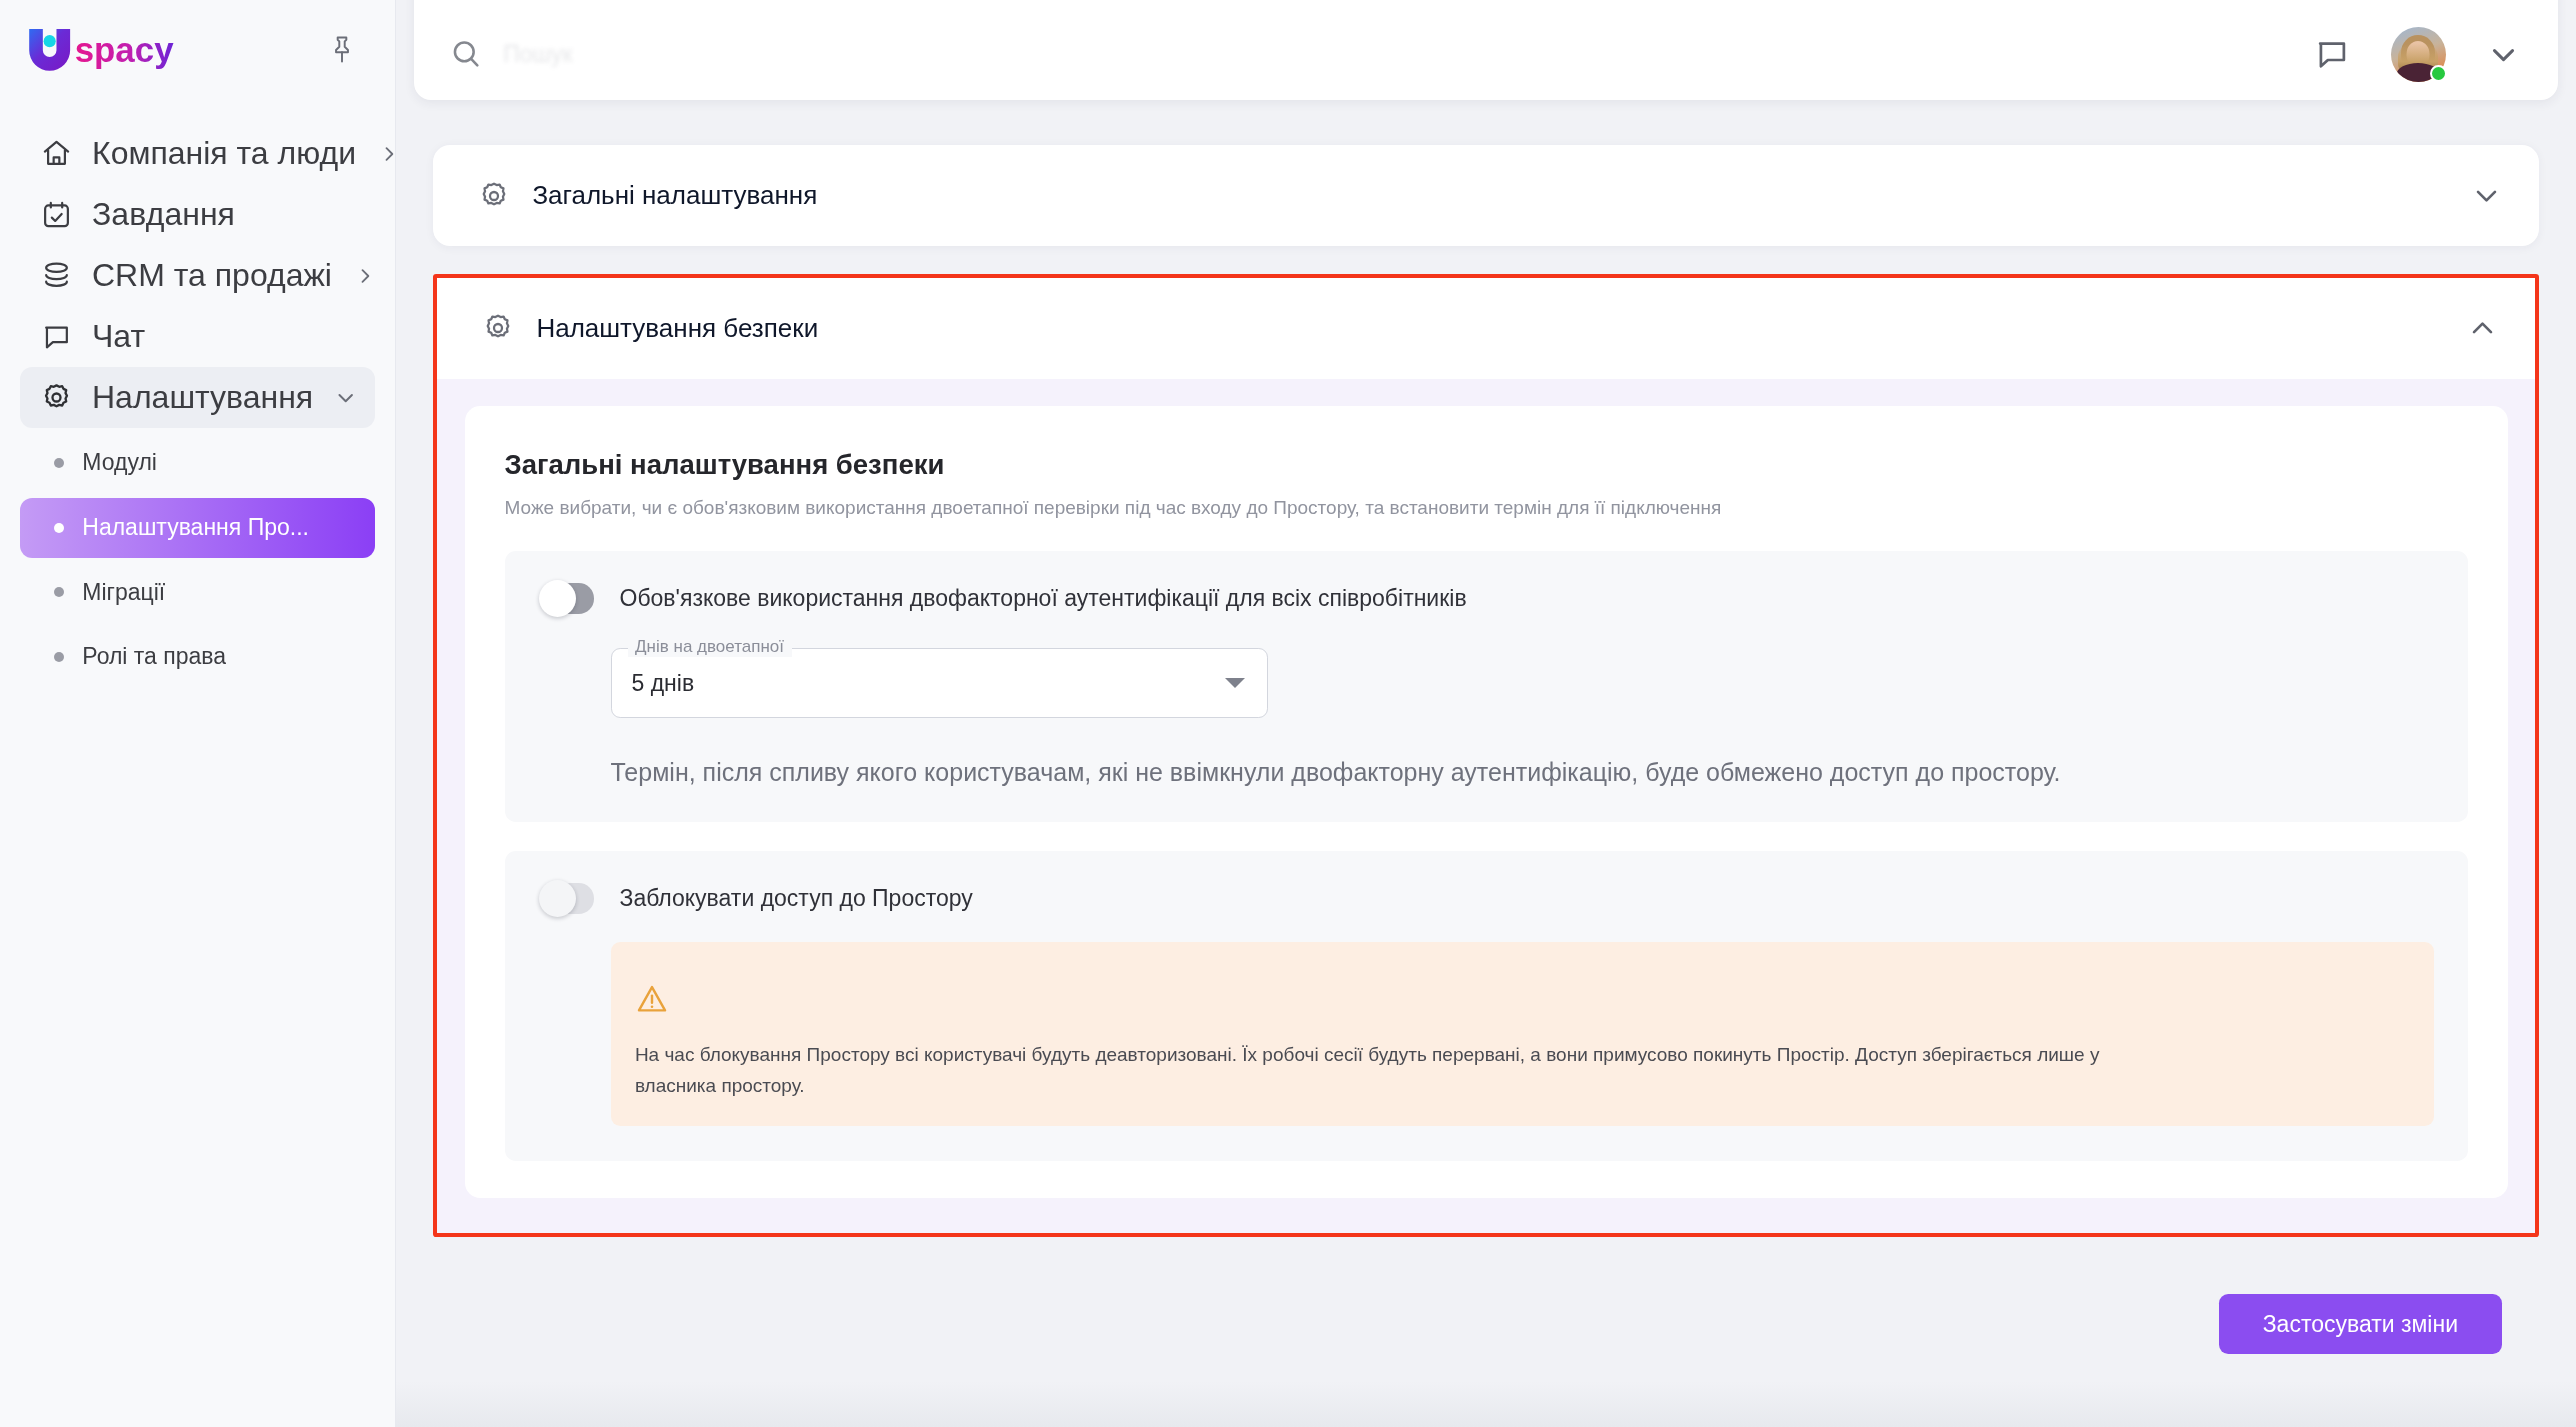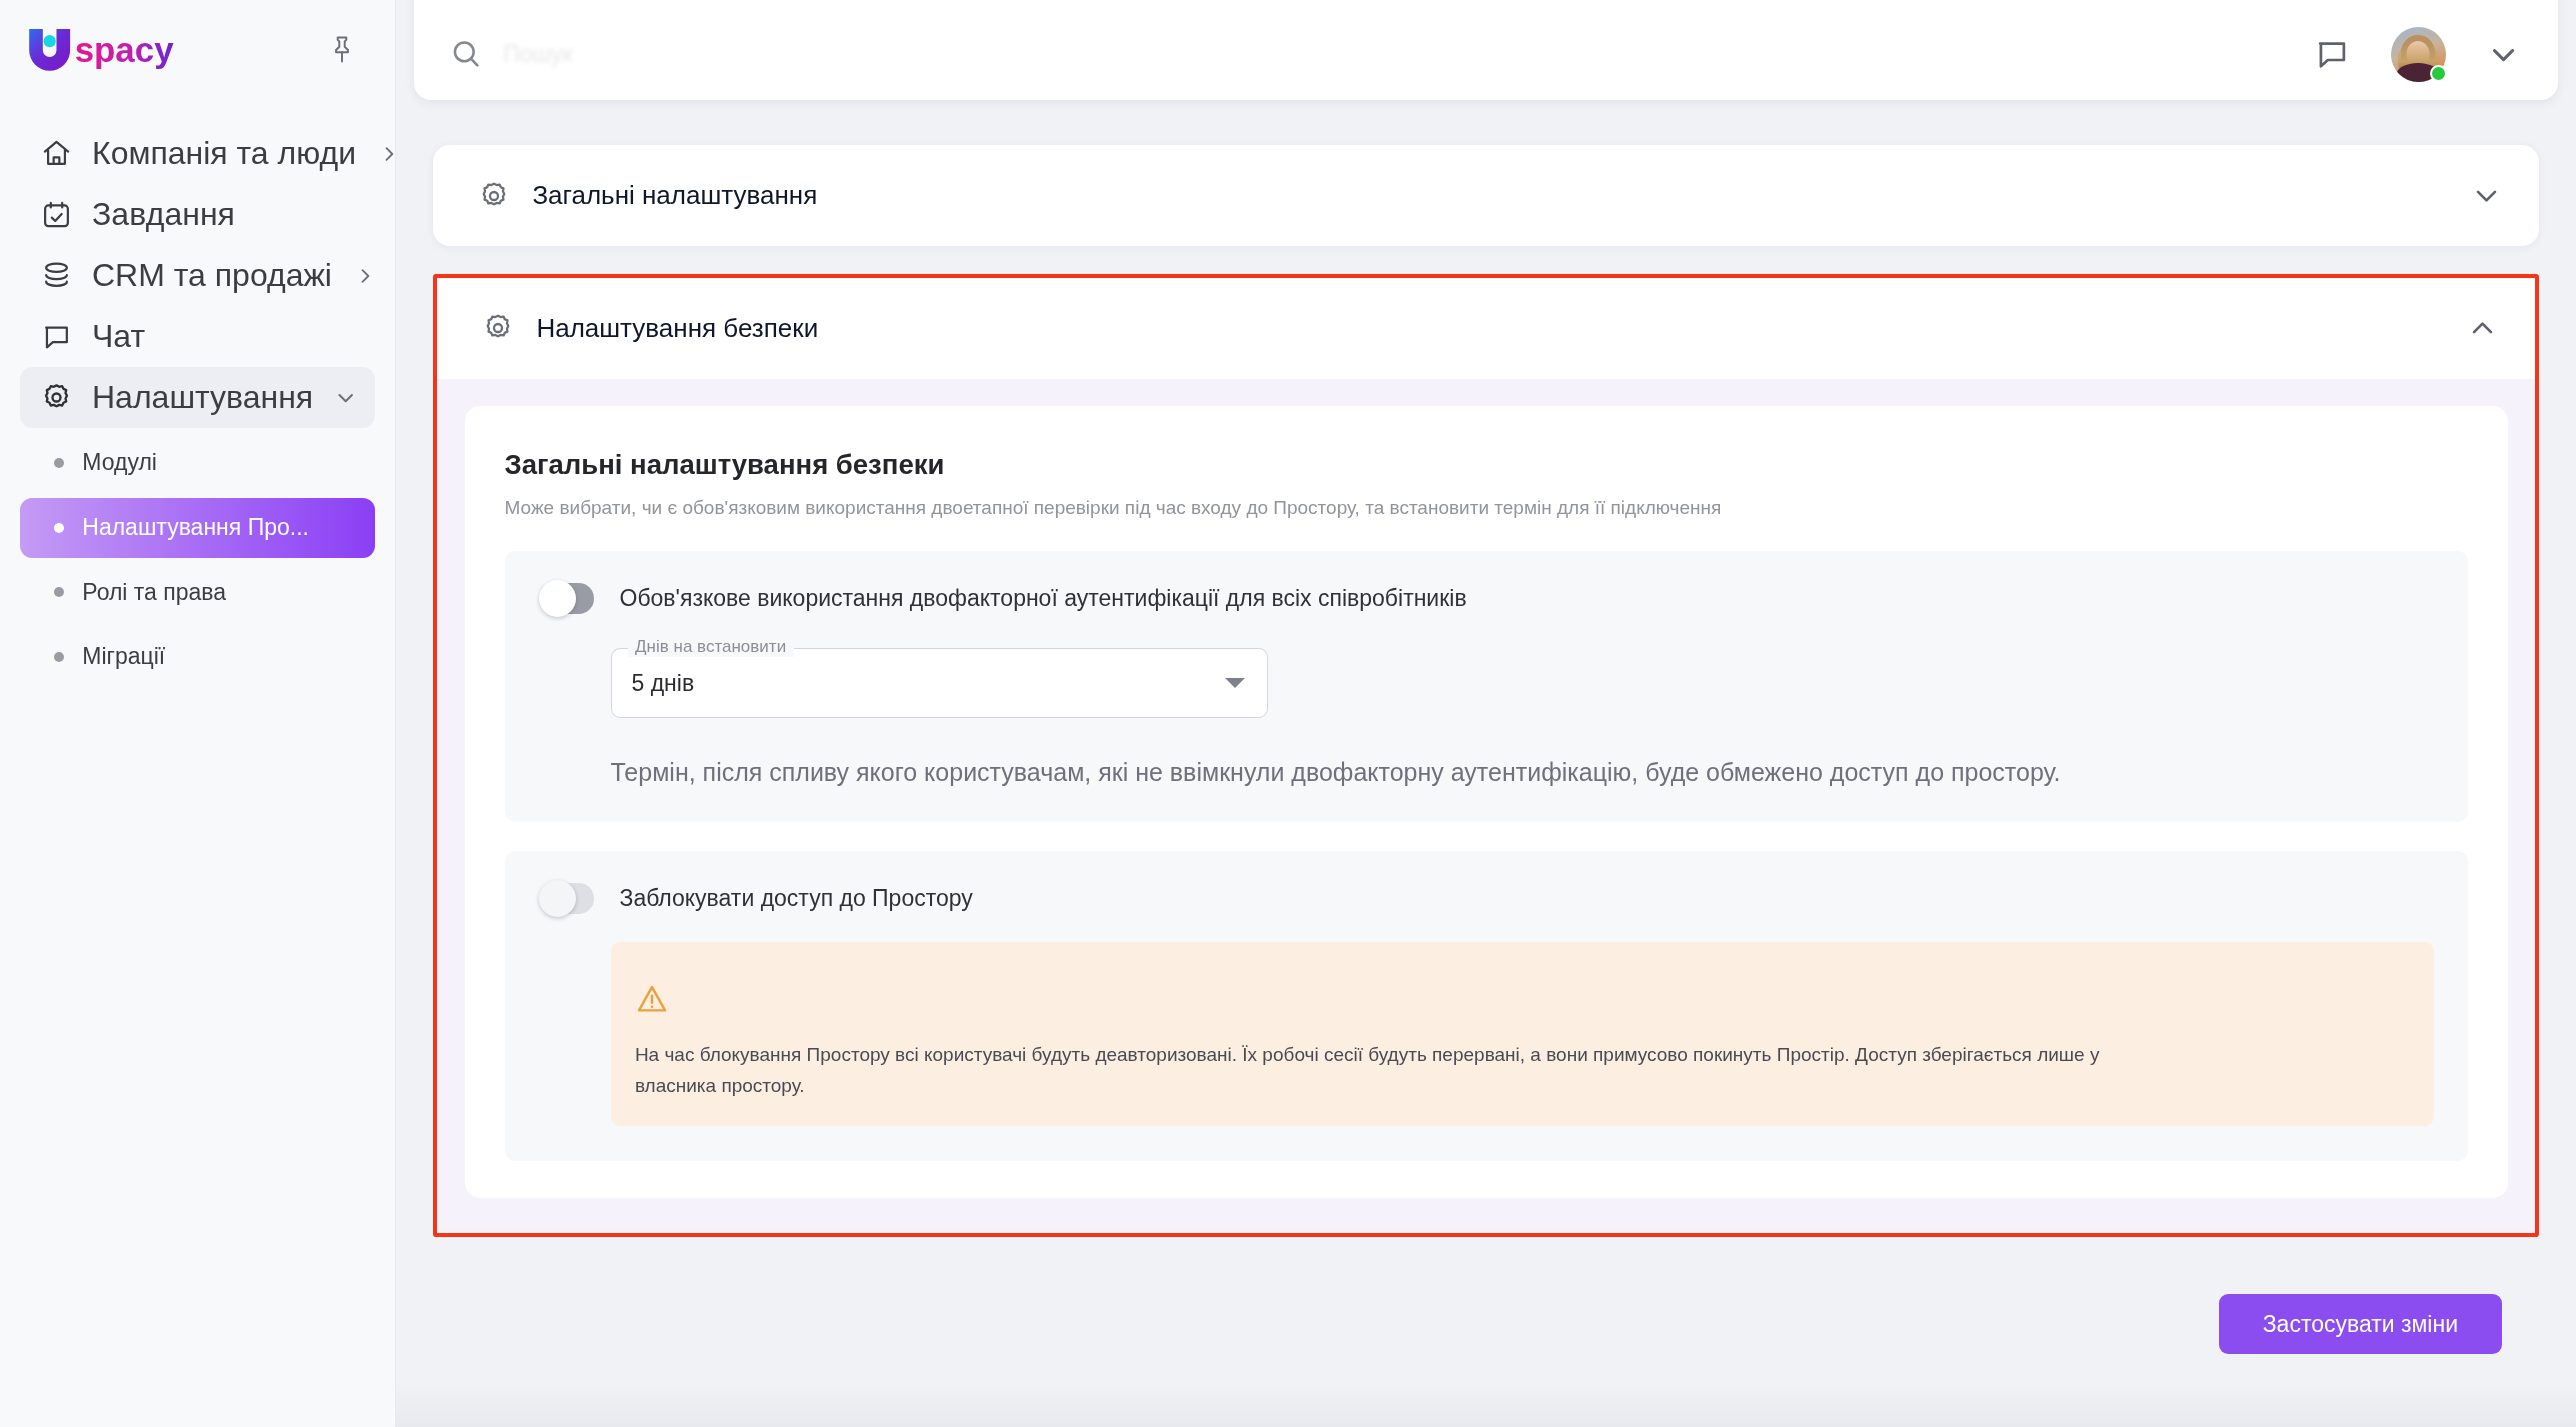--- a/index.html
+++ b/index.html
@@ -540,25 +540,25 @@
         <div class="subnav-item">
           <span class="bullet"></span>
           <span class="subnav-label">Модулі</span>
         </div>
         <div class="subnav-item selected">
           <span class="bullet"></span>
           <span class="subnav-label">Налаштування Про...</span>
         </div>
         <div class="subnav-item">
           <span class="bullet"></span>
-          <span class="subnav-label">Ролі та права</span>
+          <span class="subnav-label">Міграції</span>
         </div>
         <div class="subnav-item">
           <span class="bullet"></span>
-          <span class="subnav-label">Міграції</span>
+          <span class="subnav-label">Ролі та права</span>
         </div>
       </div>
 
     </nav>
   </aside>
 
   <main class="main">
 
     <header class="topbar">
       <div class="search-wrap">
@@ -641,21 +641,21 @@
               <div class="setting-block">
                 <div class="toggle-row">
                   <span class="switch">
                     <span class="track"></span>
                     <span class="knob"></span>
                   </span>
                   <span class="toggle-label">Обов'язкове використання двофакторної аутентифікації для всіх співробітників</span>
                 </div>
 
                 <div class="select-wrap">
-                  <span class="select-legend">Днів на встановити</span>
+                  <span class="select-legend">Днів на двоетапної</span>
                   <div class="select-field">
                     <span class="select-value">5 днів</span>
                     <span class="select-arrow"></span>
                   </div>
                 </div>
 
                 <p class="field-hint">Термін, після спливу якого користувачам, які не ввімкнули двофакторну аутентифікацію, буде обмежено доступ до простору.</p>
               </div>
 
               <div class="setting-block">

